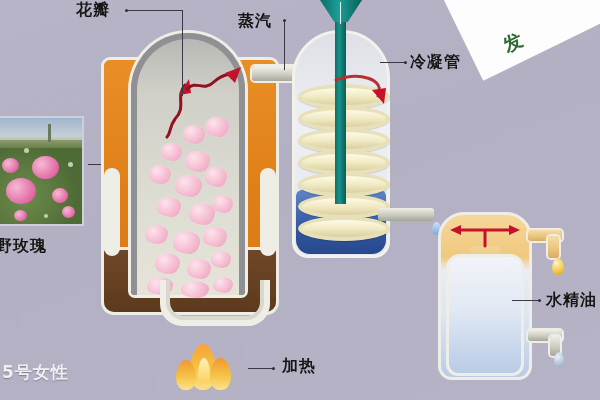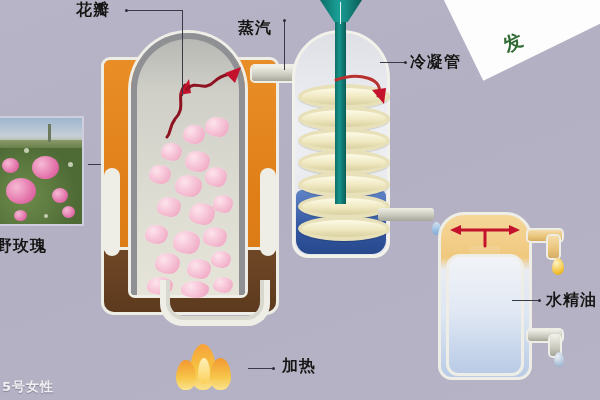--- a/index.html
+++ b/index.html
@@ -165,21 +165,21 @@
     background:#fdfdfd;transform:rotate(-26deg);transform-origin:50% 50%;
     overflow:hidden;
   }
   #bannerTxt{
     position:absolute;left:34px;top:58px;width:150px;
     color:#2f6b33;font-size:19px;font-weight:700;letter-spacing:2px;
     white-space:nowrap;
   }
   
   #watermark{
-    position:absolute;left:2px;bottom:4px;color:#f4f4f6;font-size:13px;
+    position:absolute;left:2px;bottom:16px;color:#f4f4f6;font-size:17px;
     font-weight:600;letter-spacing:1px;opacity:.95;
     text-shadow:0 1px 1px rgba(60,60,80,.45);
   }
 </style>
 </head>
 <body>
 
 <div id="stage">
 
   <div id="photo">
@@ -240,21 +240,21 @@
 
   <div id="uTube"></div>
   <div id="uTubeIn"></div>
   <div id="steamPipe"></div>
 
   <div class="lbl" style="left:76px;top:2px;">花瓣</div>
   <div class="leader" style="left:128px;top:10px;width:54px;"></div>
   <div class="leadv" style="left:182px;top:10px;height:86px;"></div>
   <div class="dot" style="left:125px;top:9px;"></div>
 
-  <div class="lbl" style="left:238px;top:20px;">蒸汽</div>
+  <div class="lbl" style="left:238px;top:13px;">蒸汽</div>
   <div class="leadv" style="left:284px;top:20px;height:50px;"></div>
   <div class="dot" style="left:283px;top:19px;"></div>
 
   <div id="condBody"></div>
   <div id="condWater"></div>
 
   <div class="coil" style="left:298px;top:84px;width:84px;"></div>
   <div class="coil" style="left:298px;top:106px;width:84px;"></div>
   <div class="coil" style="left:298px;top:128px;width:84px;"></div>
   <div class="coil" style="left:298px;top:150px;width:84px;"></div>

